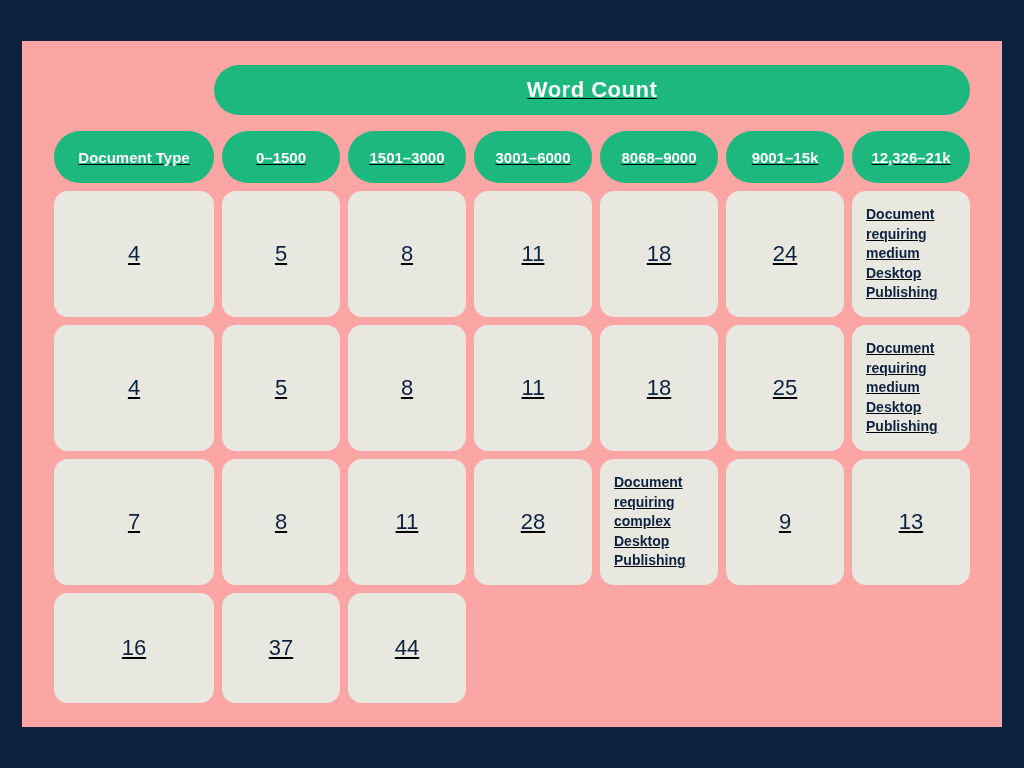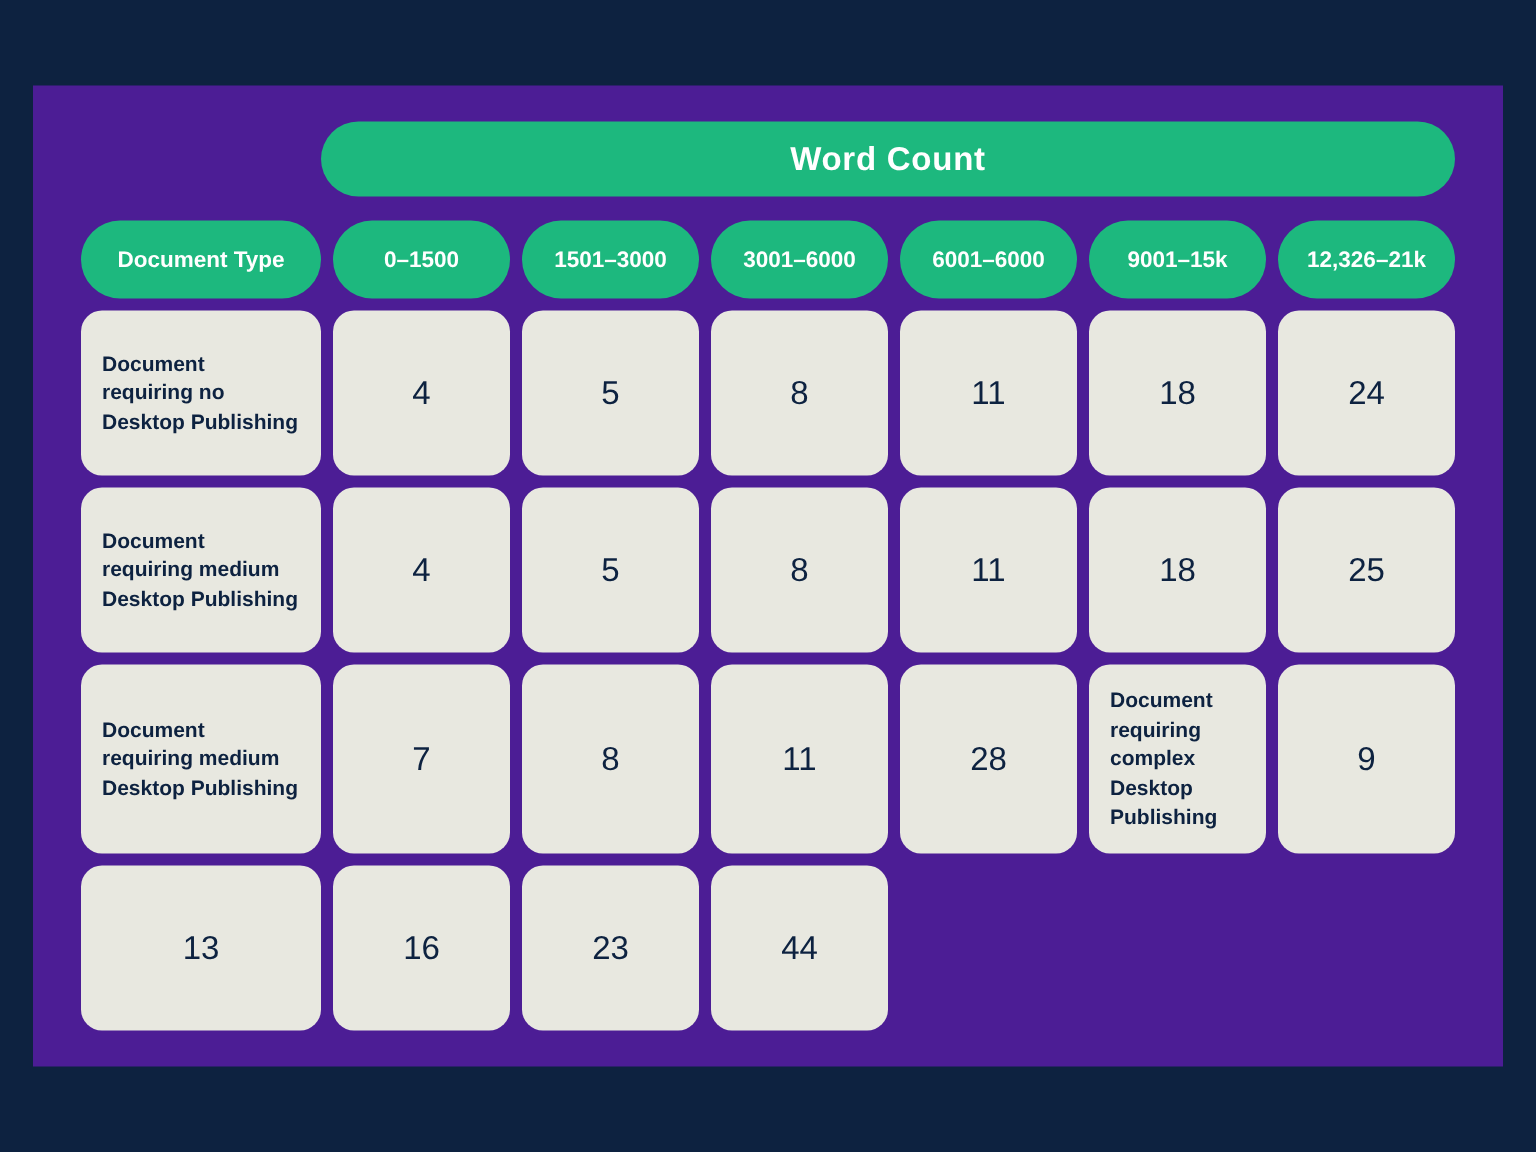--- a/index.html
+++ b/index.html
@@ -9,24 +9,25 @@
       font-family: 'Arial', sans-serif;
       width: 1024px;
       height: 768px;
       display: flex;
       align-items: center;
       justify-content: center;
       overflow: hidden;
     }
 
     .table-container {
-      background-color: #4c1d95;
+      background-color: #fca5a5;
       padding: 24px 32px;
       width: 100%;
       max-width: 980px;
+      text-decoration: underline;
     }
 
     .word-count-header {
       background-color: #1db87e;
       border-radius: 40px;
       padding: 12px 0;
       text-align: center;
       margin-bottom: 16px;
       margin-left: 160px;
     }
@@ -110,32 +111,29 @@
     <div class="header-cell">
       <span>0–1500</span>
     </div>
     <div class="header-cell">
       <span>1501–3000</span>
     </div>
     <div class="header-cell">
       <span>3001–6000</span>
     </div>
     <div class="header-cell">
-      <span>6001–6000</span>
+      <span>8068–9000</span>
     </div>
     <div class="header-cell">
       <span>9001–15k</span>
     </div>
     <div class="header-cell">
       <span>12,326–21k</span>
     </div>
 
-    <div class="doc-type-cell">
-      <span>Document requiring no Desktop Publishing</span>
-    </div>
     <div class="value-cell">
       <span>4</span>
     </div>
     <div class="value-cell">
       <span>5</span>
     </div>
     <div class="value-cell">
       <span>8</span>
     </div>
     <div class="value-cell">
@@ -192,20 +190,20 @@
     <div class="value-cell">
       <span>9</span>
     </div>
     <div class="value-cell">
       <span>13</span>
     </div>
     <div class="value-cell">
       <span>16</span>
     </div>
     <div class="value-cell">
-      <span>23</span>
+      <span>37</span>
     </div>
     <div class="value-cell">
       <span>44</span>
     </div>
 
   </div>
 </div>
 
 </body></html>

